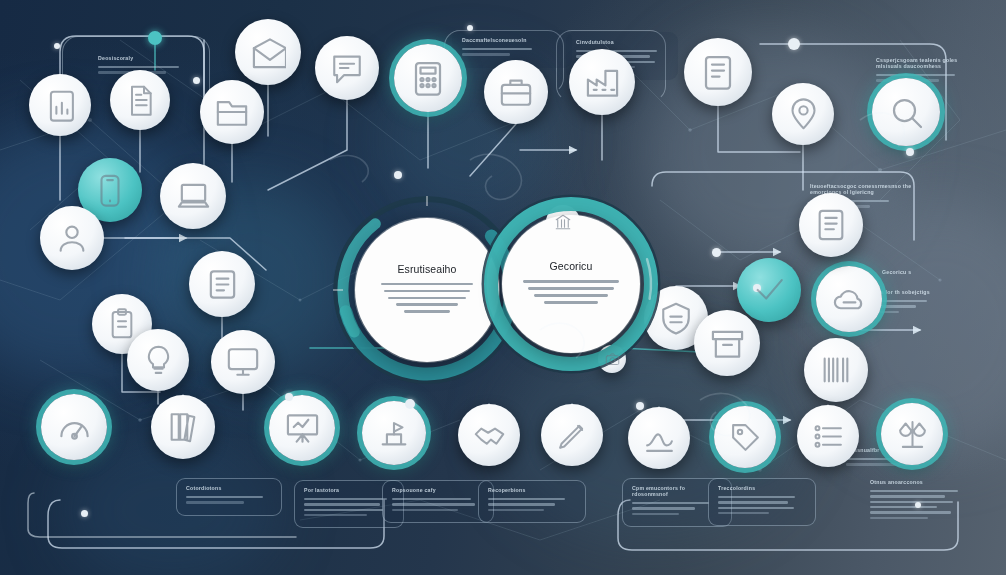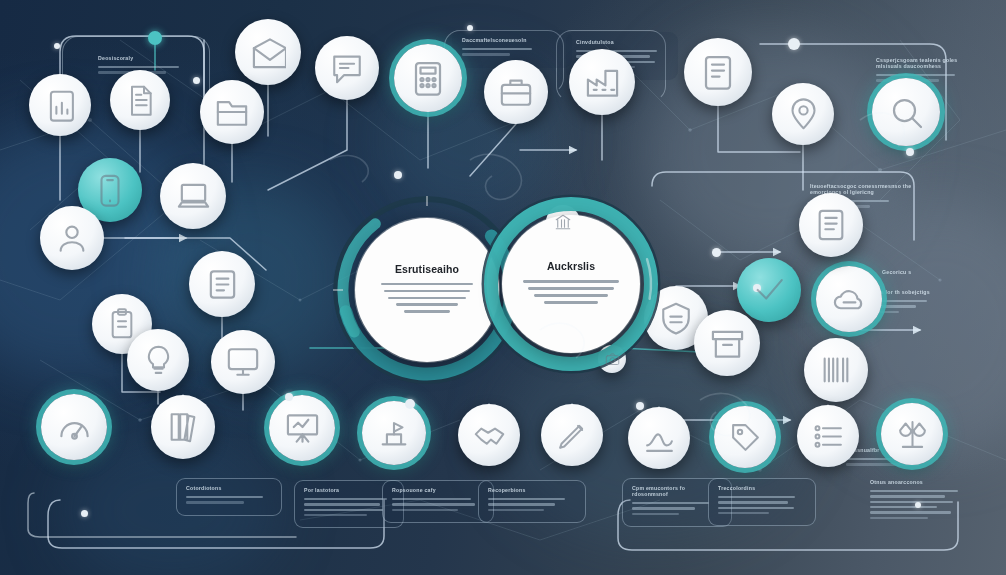--- a/index.html
+++ b/index.html
@@ -45,21 +45,21 @@
   
   .dot{position:absolute;border-radius:50%;background:#e8eff5;box-shadow:0 0 5px rgba(255,255,255,.55);}
   .dot.teal{background:#4cc3c3;box-shadow:0 0 7px rgba(76,195,195,.8);}
 
   
   .hero{position:absolute;border-radius:50%;}
   .hero .ring{position:absolute;inset:0;border-radius:50%;}
   .hero .inner{position:absolute;border-radius:50%;background:#fdfdfd;
         box-shadow:0 6px 22px rgba(0,0,0,.35);display:flex;flex-direction:column;
         align-items:center;justify-content:center;}
-  .hero .ttl{font-size:10.5px;font-weight:bold;color:#20242a;letter-spacing:.1px;
+  .hero .ttl{font-size:10.5px;font-weight:normal;color:#20242a;letter-spacing:.1px;
         margin-bottom:8px;filter:blur(.25px);}
   .hero .bl{height:2.6px;border-radius:1.4px;background:#9aa4ae;margin-bottom:4.4px;filter:blur(.3px);}
 </style>
 </head>
 <body>
 
 <div id="stage">
 
   <div class="blob" style="left:-60px;top:120px;width:260px;height:260px;background:rgba(46,86,126,.45);"></div>
   <div class="blob" style="left:150px;top:180px;width:200px;height:200px;background:rgba(56,112,140,.30);"></div>
@@ -566,21 +566,21 @@
   </div>
 
   <div class="hero" style="left:481px;top:194px;width:180px;height:180px;">
     <svg class="ring" viewBox="0 0 180 180">
       <circle cx="90" cy="90" r="87" fill="none" stroke="#1e3a4a" stroke-width="5" opacity=".85"></circle>
       <circle cx="90" cy="90" r="80" fill="none" stroke="#3fb6b6" stroke-width="14" opacity=".97"></circle>
       <circle cx="90" cy="90" r="80" fill="none" stroke="rgba(255,255,255,.45)" stroke-width="2.5" stroke-dasharray="40 463" transform="rotate(-18 90 90)" stroke-linecap="round"></circle>
       <circle cx="90" cy="90" r="69" fill="none" stroke="rgba(255,255,255,.3)" stroke-width="1.6"></circle>
     </svg>
     <div class="inner" style="left:21px;top:21px;width:138px;height:138px;">
-      <div class="ttl">Auckrslis</div>
+      <div class="ttl">Gecoricu</div>
       <div class="bl" style="width:96px"></div>
         <div class="bl" style="width:86px"></div>
       <div class="bl" style="width:74px"></div>
         <div class="bl" style="width:54px"></div>
     </div>
   </div>
 
   <svg class="svgfull" viewBox="0 0 1006 575" style="opacity:.30">
     <g fill="none" stroke="rgba(230,240,250,.55)" stroke-width="1.6">
       <path d="M470,160 C500,140 540,178 512,196 C492,208 476,186 492,176"></path>

